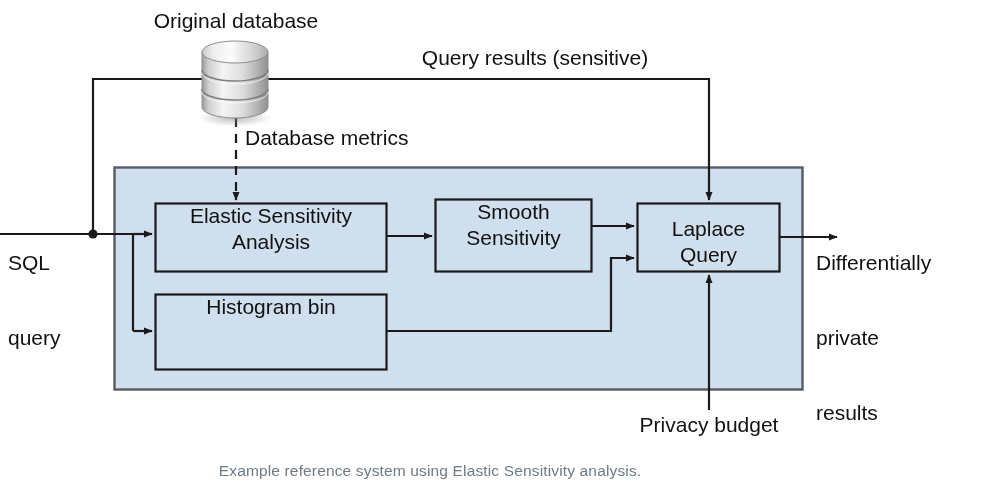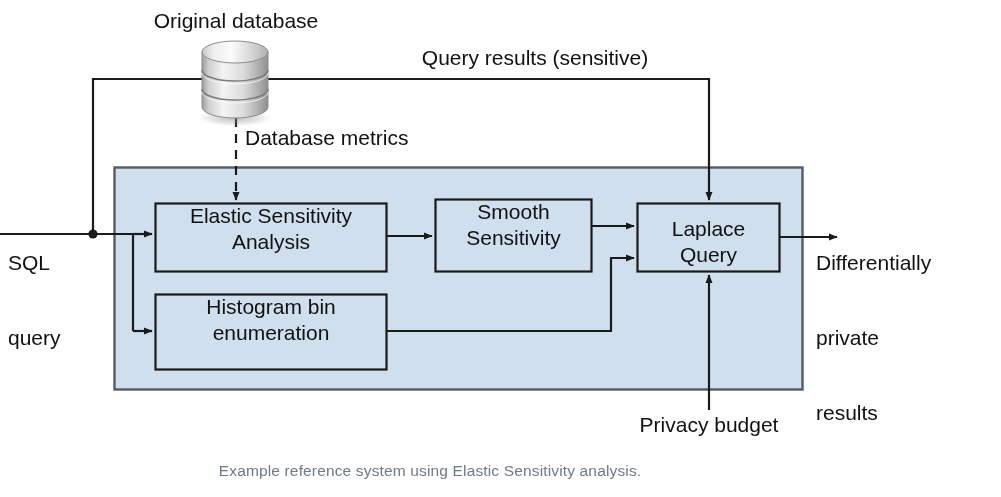--- a/index.html
+++ b/index.html
@@ -142,21 +142,20 @@
   <div class="boxtxt" style="left:637px;top:216px;width:143px;height:59px;">
     <div>
       <div>Laplace</div>
       <div>Query</div>
     </div>
   </div>
 
   <div class="boxtxt" style="left:155px;top:294px;width:232px;height:76px;">
     <div>
       <div>Histogram bin</div>
-      <div>enumeration</div>
     </div>
   </div>
 
   <div class="lbl ctr" style="left:110px;top:8px;width:252px;">Original database</div>
 
   <div class="lbl ctr" style="left:380px;top:45px;width:310px;">Query results (sensitive)</div>
 
   <div class="lbl" style="left:245px;top:125px;">Database metrics</div>
 
   <div class="lbl" style="left:8px;top:200px;">

